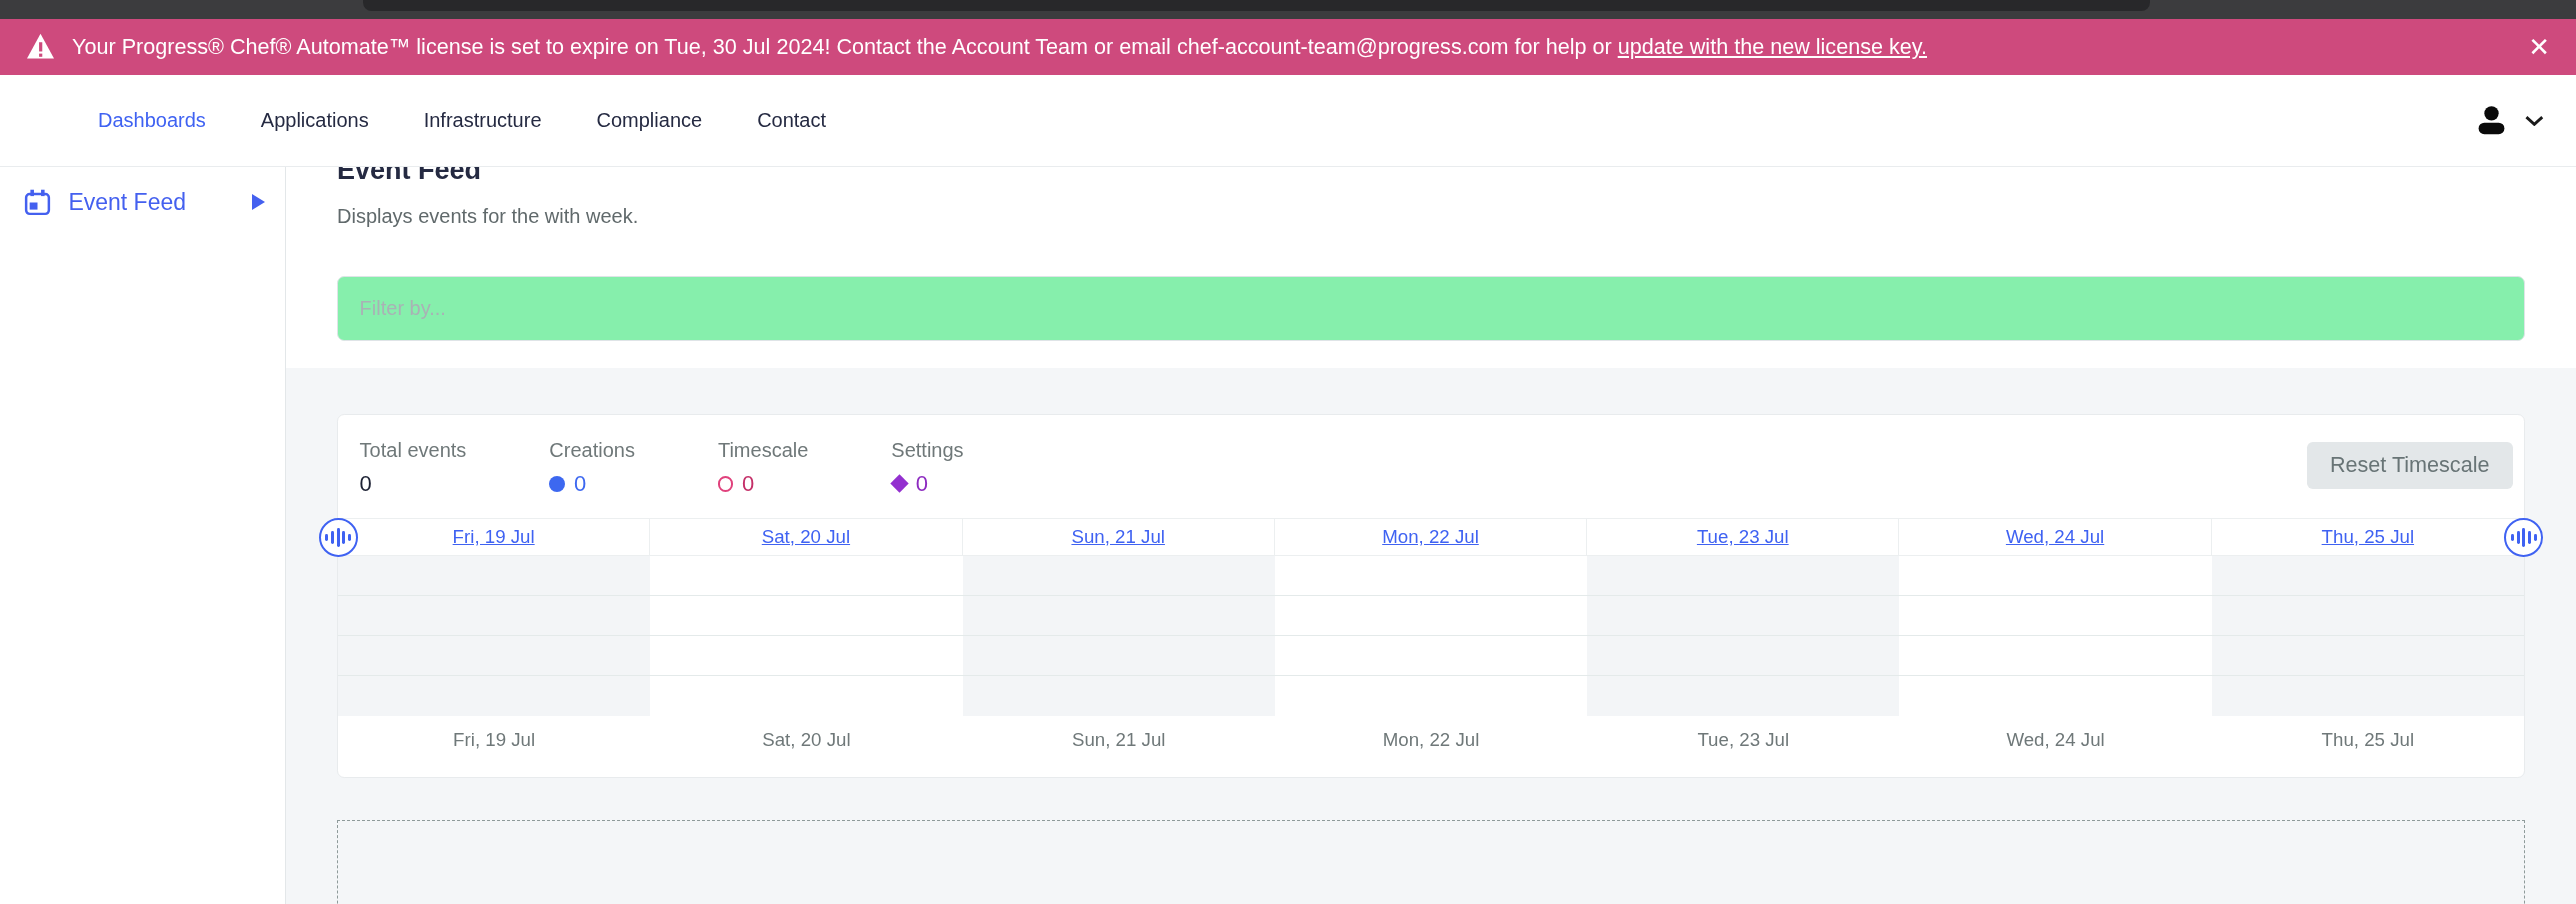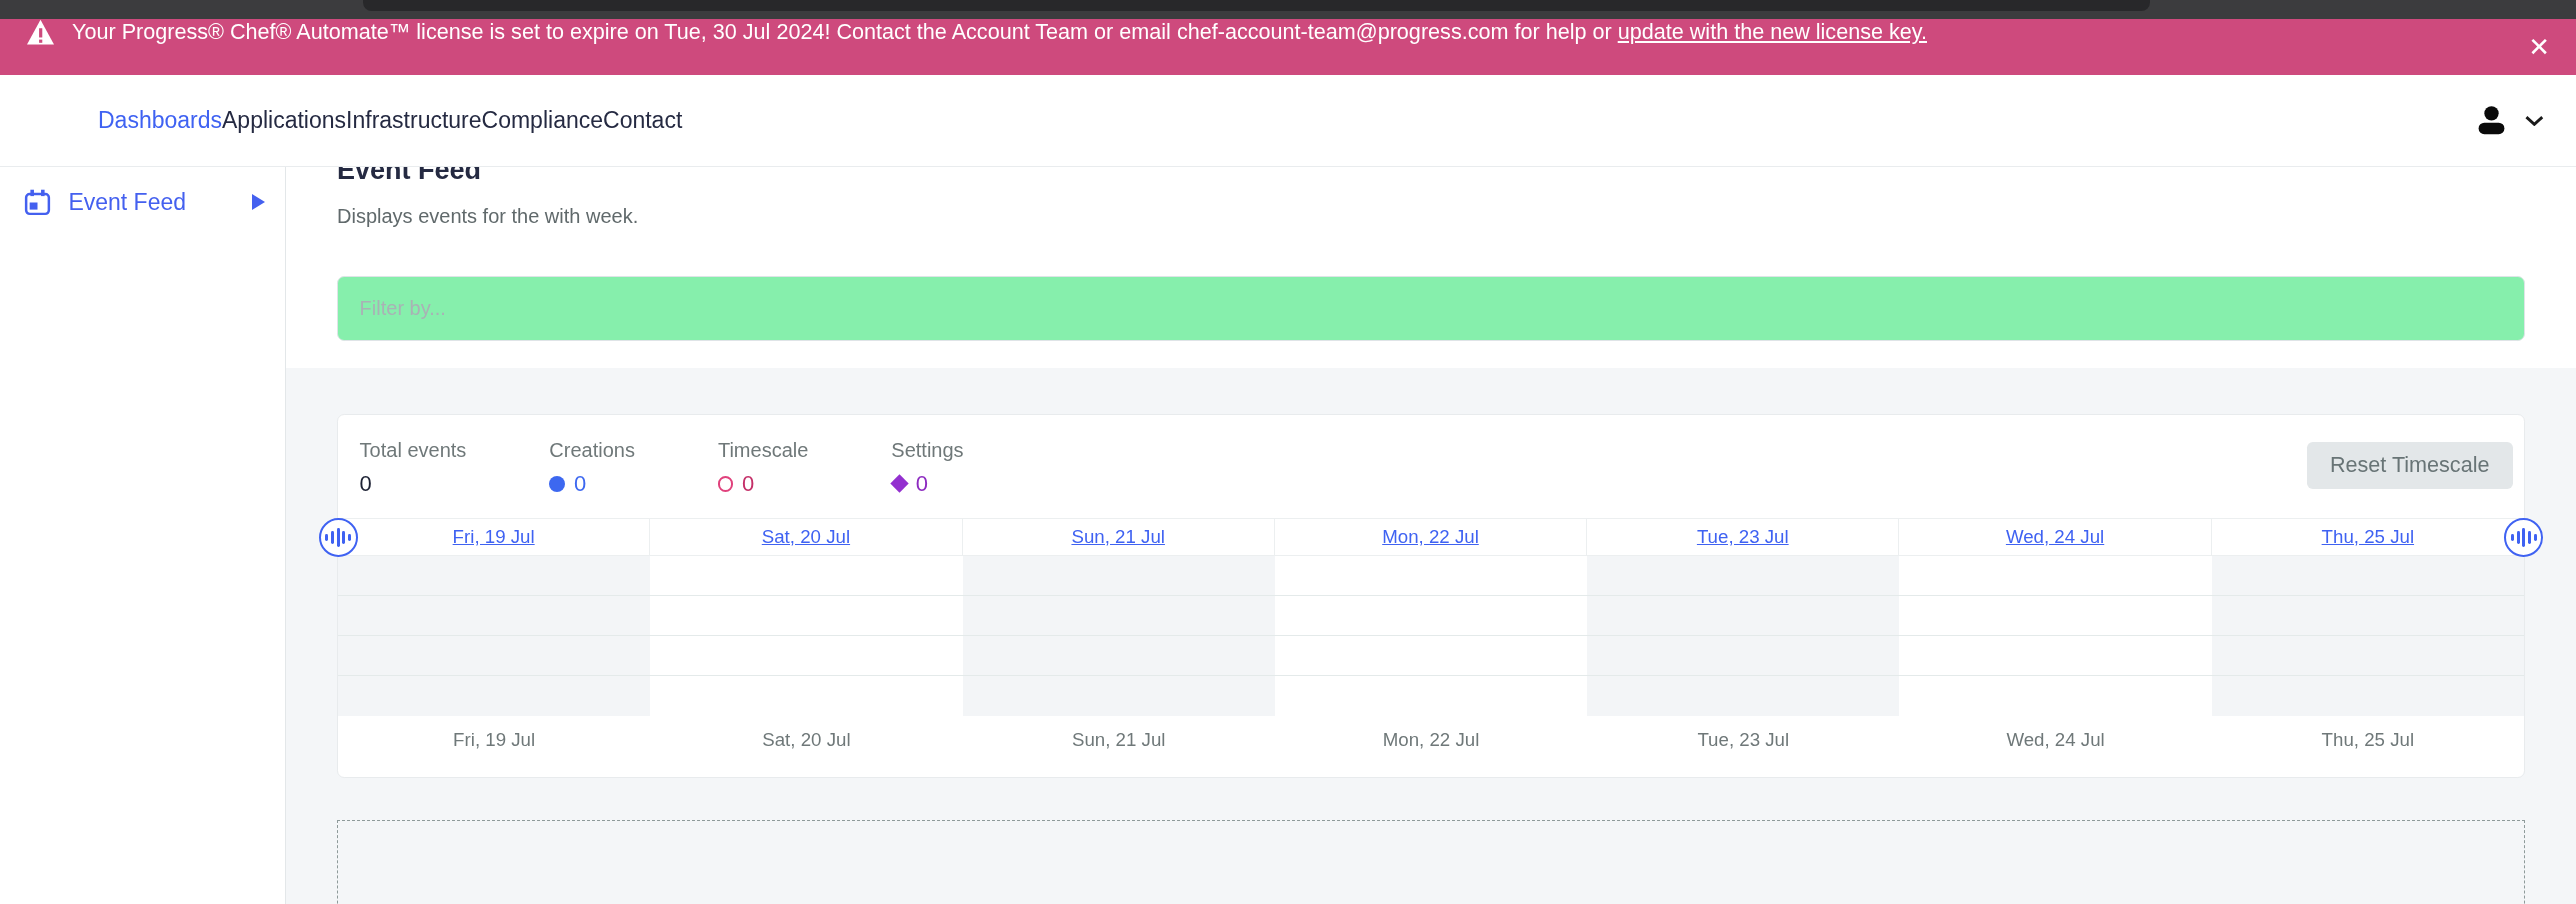--- a/index.html
+++ b/index.html
@@ -6,34 +6,34 @@
   .page{position:relative;width:2576px;height:904px;overflow:hidden;background:#ffffff;
         font-family:"Liberation Sans",sans-serif;}
 
   
   .chrome{position:absolute;top:0;left:0;right:0;height:18.7px;background:#3c3c3e;}
   .chrome-tab{position:absolute;left:363px;top:0;width:1787px;height:10.8px;background:#28282a;
               border-radius:0 0 8.6px 8.6px;}
 
   
   .banner{position:absolute;top:18.7px;left:0;right:0;height:56px;background:#ce4a7d;color:#fff;
-          display:flex;gap:17px;padding:0 26px;box-sizing:border-box;font-size:21.6px;}
+          display:flex;align-items:center;gap:17px;padding:0 26px;box-sizing:border-box;font-size:21.6px;}
   .banner-msg{white-space:nowrap;}
   .banner-link{color:#fff;text-decoration:underline;cursor:pointer;}
   .banner-close{position:absolute;right:26px;top:50%;transform:translateY(-50%);font-size:26px;
                 line-height:1;cursor:pointer;font-weight:normal;}
 
   
   .app-header{position:absolute;top:75px;left:0;right:0;height:92px;background:#fff;
               border-bottom:1.4px solid #e9ecee;display:flex;align-items:center;padding:0 32px;
               box-sizing:border-box;z-index:5;}
   .logo{font-size:31px;letter-spacing:0.7px;white-space:nowrap;}
   .logo-chef{font-weight:bold;color:#222741;}
   .logo-automate{color:#f3803c;}
-  .nav{display:flex;margin-left:66px;font-size:23px;color:#252a42;}
+  .nav{display:flex;gap:55px;margin-left:66px;font-size:20px;color:#252a42;}
   .nav-item{cursor:pointer;}
   .nav-item.active{color:#3f62f2;}
   .user{margin-left:auto;display:flex;align-items:center;gap:17px;cursor:pointer;}
 
   
   .sidebar{position:absolute;top:167px;left:0;width:285px;bottom:0;background:#fff;
            border-right:1.4px solid #e3e7e9;box-sizing:content-box;z-index:4;}
   .sidebar-item{margin-top:14.4px;height:42px;display:flex;align-items:center;gap:17px;
                 padding:0 20px 0 24.4px;color:#4460ef;font-size:23px;cursor:pointer;}
   .sidebar-arrow{margin-left:auto;width:0;height:0;border-left:13px solid #4460ef;

